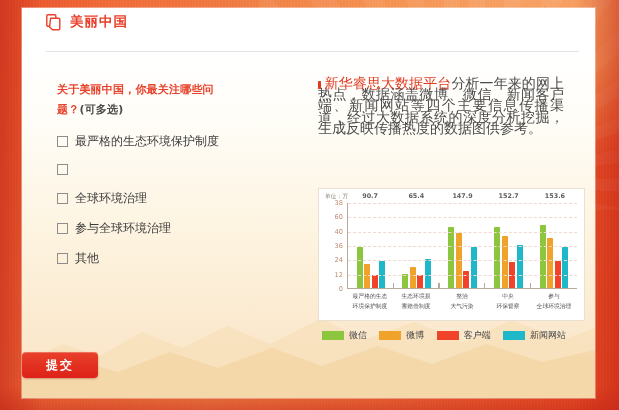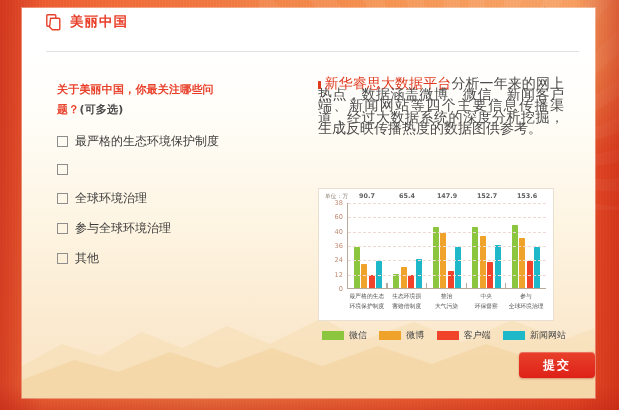--- a/index.html
+++ b/index.html
@@ -88,21 +88,21 @@
   .rcol{position:absolute;left:296px;top:26px;width:246px;}
   .intro{font-size:14px;color:#4b4b4b;line-height:11.2px;text-align:justify;margin:0;}
   .intro .bar{
     display:inline-block;width:2.5px;height:8px;background:#e03a20;
     vertical-align:-1px;margin-right:4px;
   }
   .intro .hl{color:#e03a20;}
 
   
   .chart-panel{
-    position:absolute;left:296px;top:136px;width:236px;height:133px;
+    position:absolute;left:296px;top:136px;width:267px;height:133px;
     background:#ffffff;border:1px solid #e9e0d2;box-sizing:border-box;
   }
   .unit{
     position:absolute;left:6px;top:4px;font-size:5.6px;color:#8a7f72;letter-spacing:.2px;
   }
   .toplabels{position:absolute;left:28px;top:3px;right:6px;height:10px;display:flex;}
   .toplabel{flex:1;text-align:center;font-size:6.4px;color:#5f5f5f;font-weight:bold;}
 
   .plot{
     position:absolute;left:28px;top:14px;right:7px;bottom:31px;
@@ -129,21 +129,21 @@
   
   .legend{
     position:absolute;left:300px;top:276px;width:244px;height:14px;
     display:flex;align-items:center;justify-content:space-between;
   }
   .leg{display:flex;align-items:center;}
   .swatch{width:22px;height:9px;margin-right:5px;}
   .leg-label{font-size:9px;color:#444;white-space:nowrap;}
 
   
-  .submit-wrap{position:absolute;left:0;right:0;top:300px;display:flex;justify-content:flex-end;}
+  .submit-wrap{position:absolute;left:0;right:0;top:300px;display:flex;justify-content:flex-start;}
   .submit{
     width:76px;height:26px;border:none;border-radius:4px;cursor:pointer;
     background:linear-gradient(180deg,#e8412a 0%,#de2118 100%);
     color:#fff;font-size:12px;font-weight:bold;letter-spacing:2px;
     font-family:inherit;
     box-shadow:0 1px 2px rgba(150,20,10,.35), inset 0 1px 0 rgba(255,255,255,.25);
   }
 </style>
 </head>
 <body>

